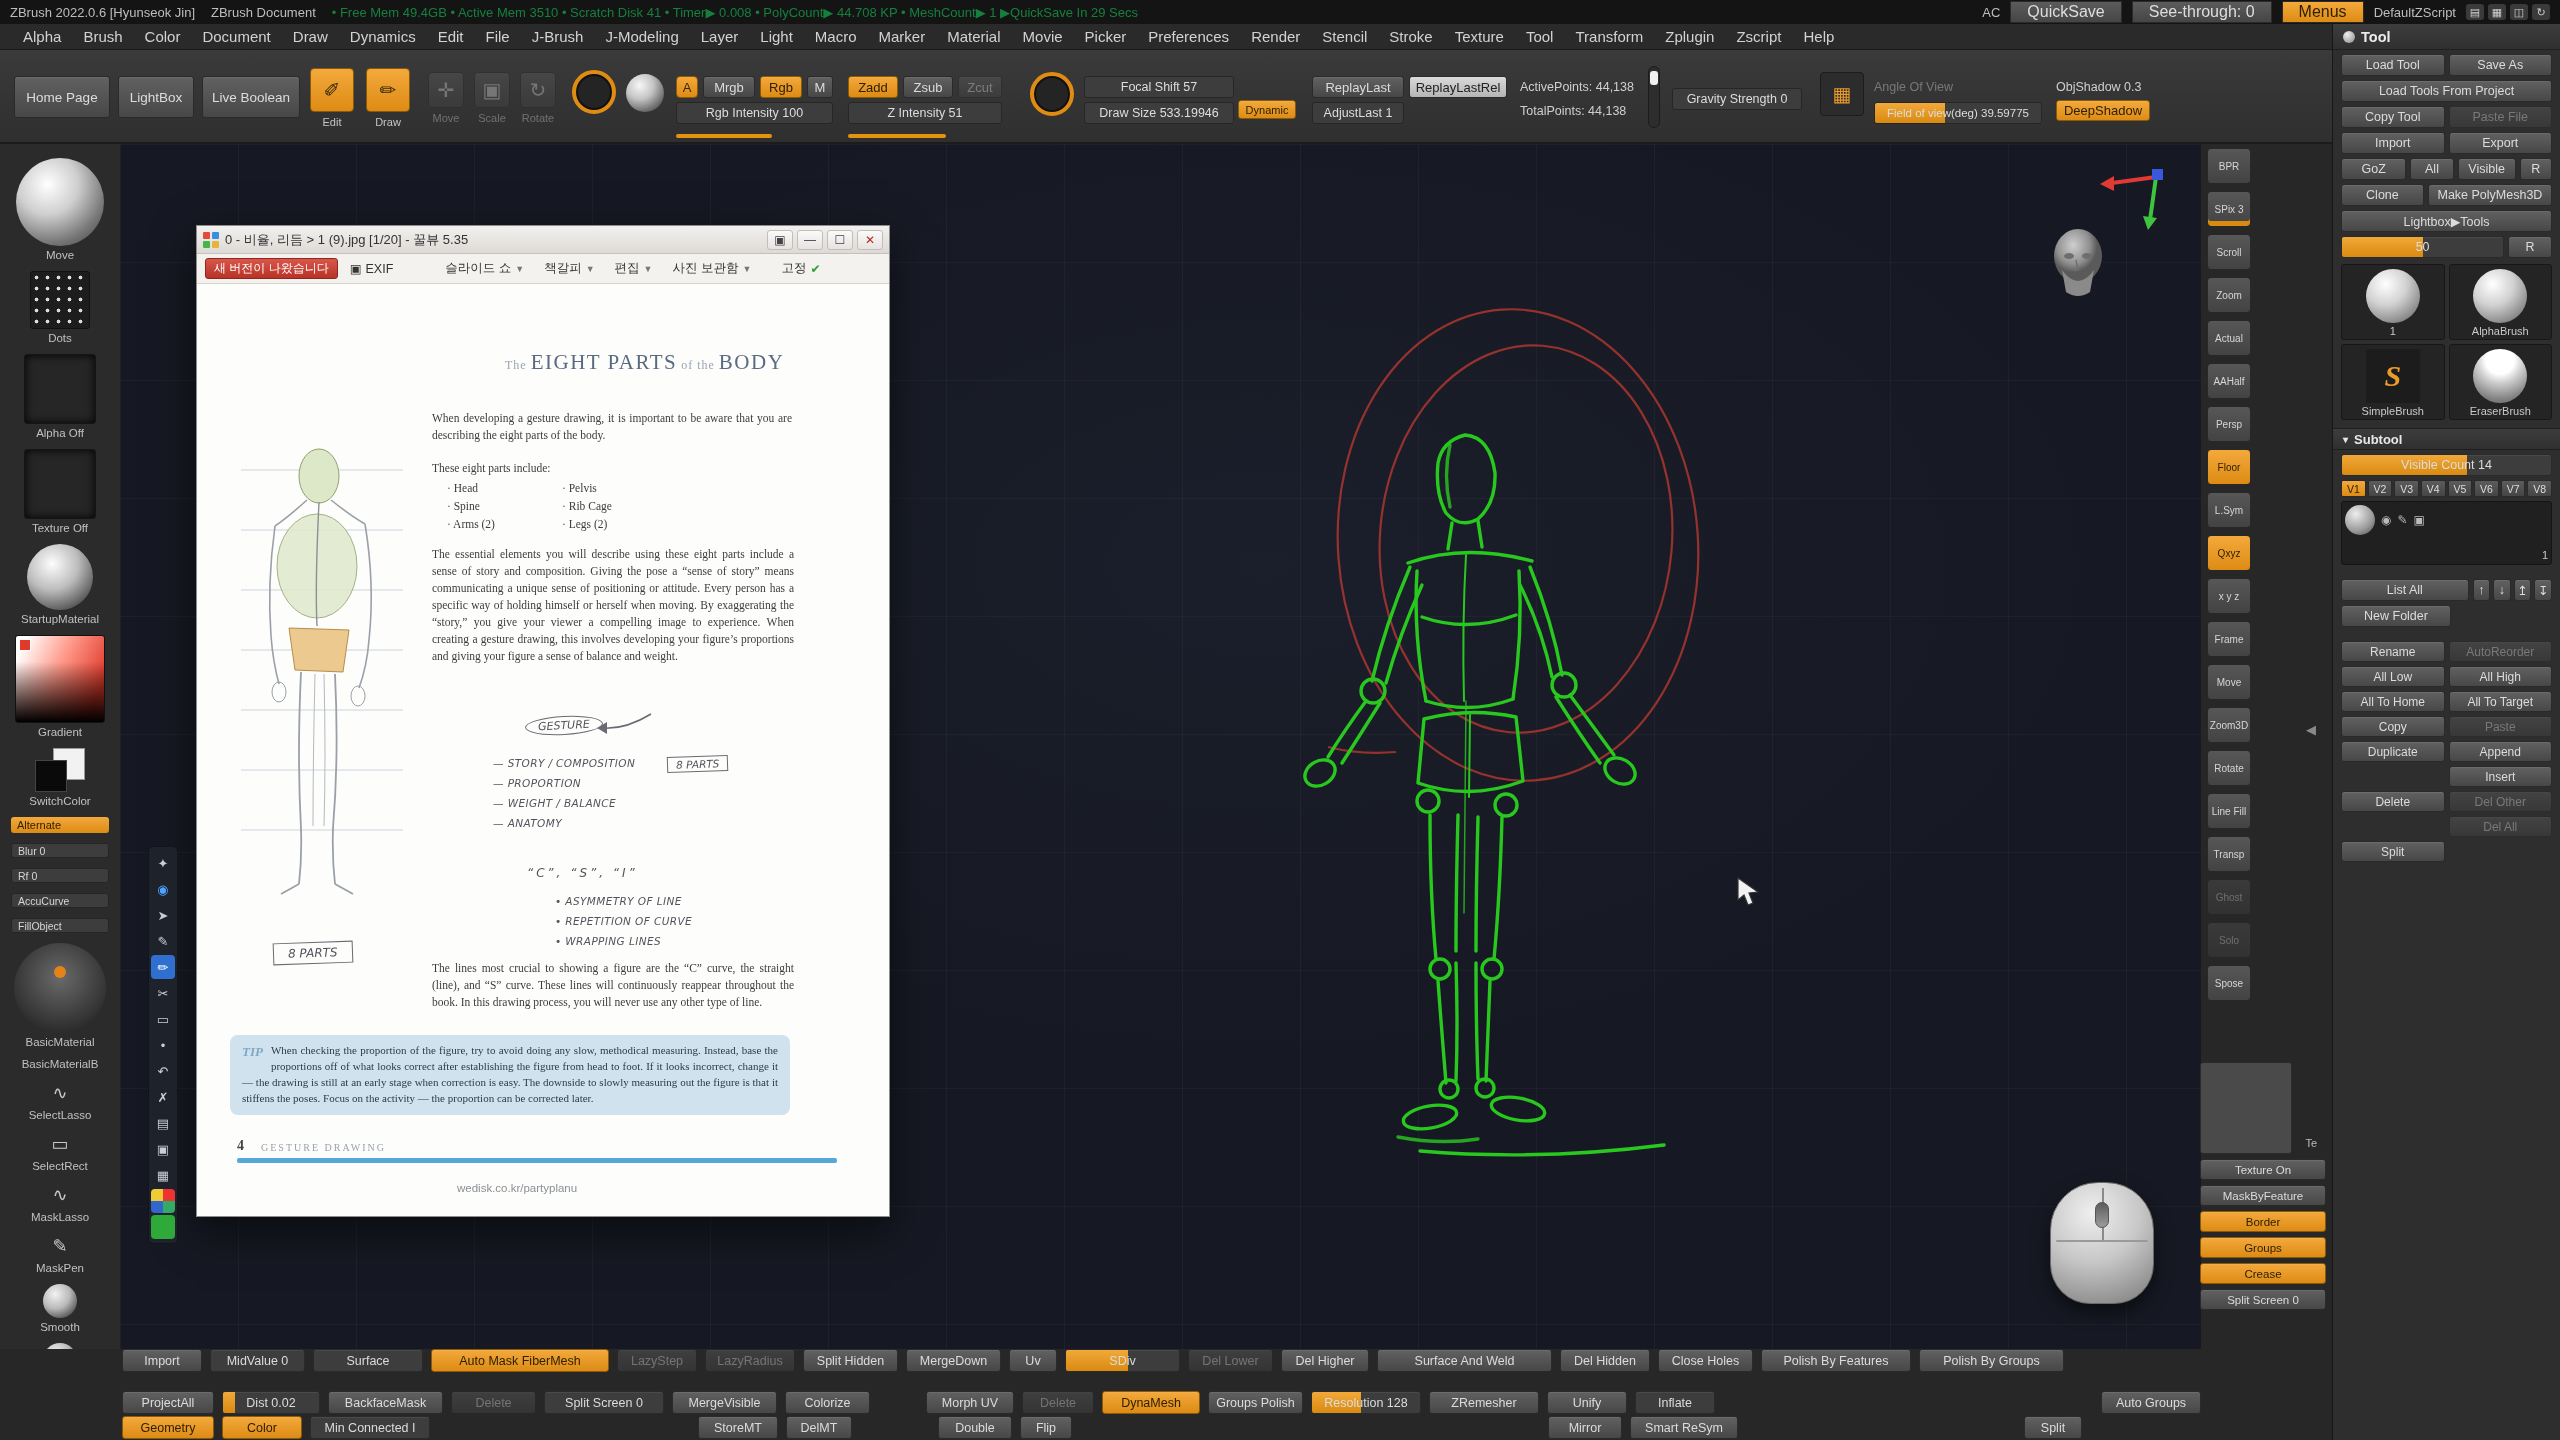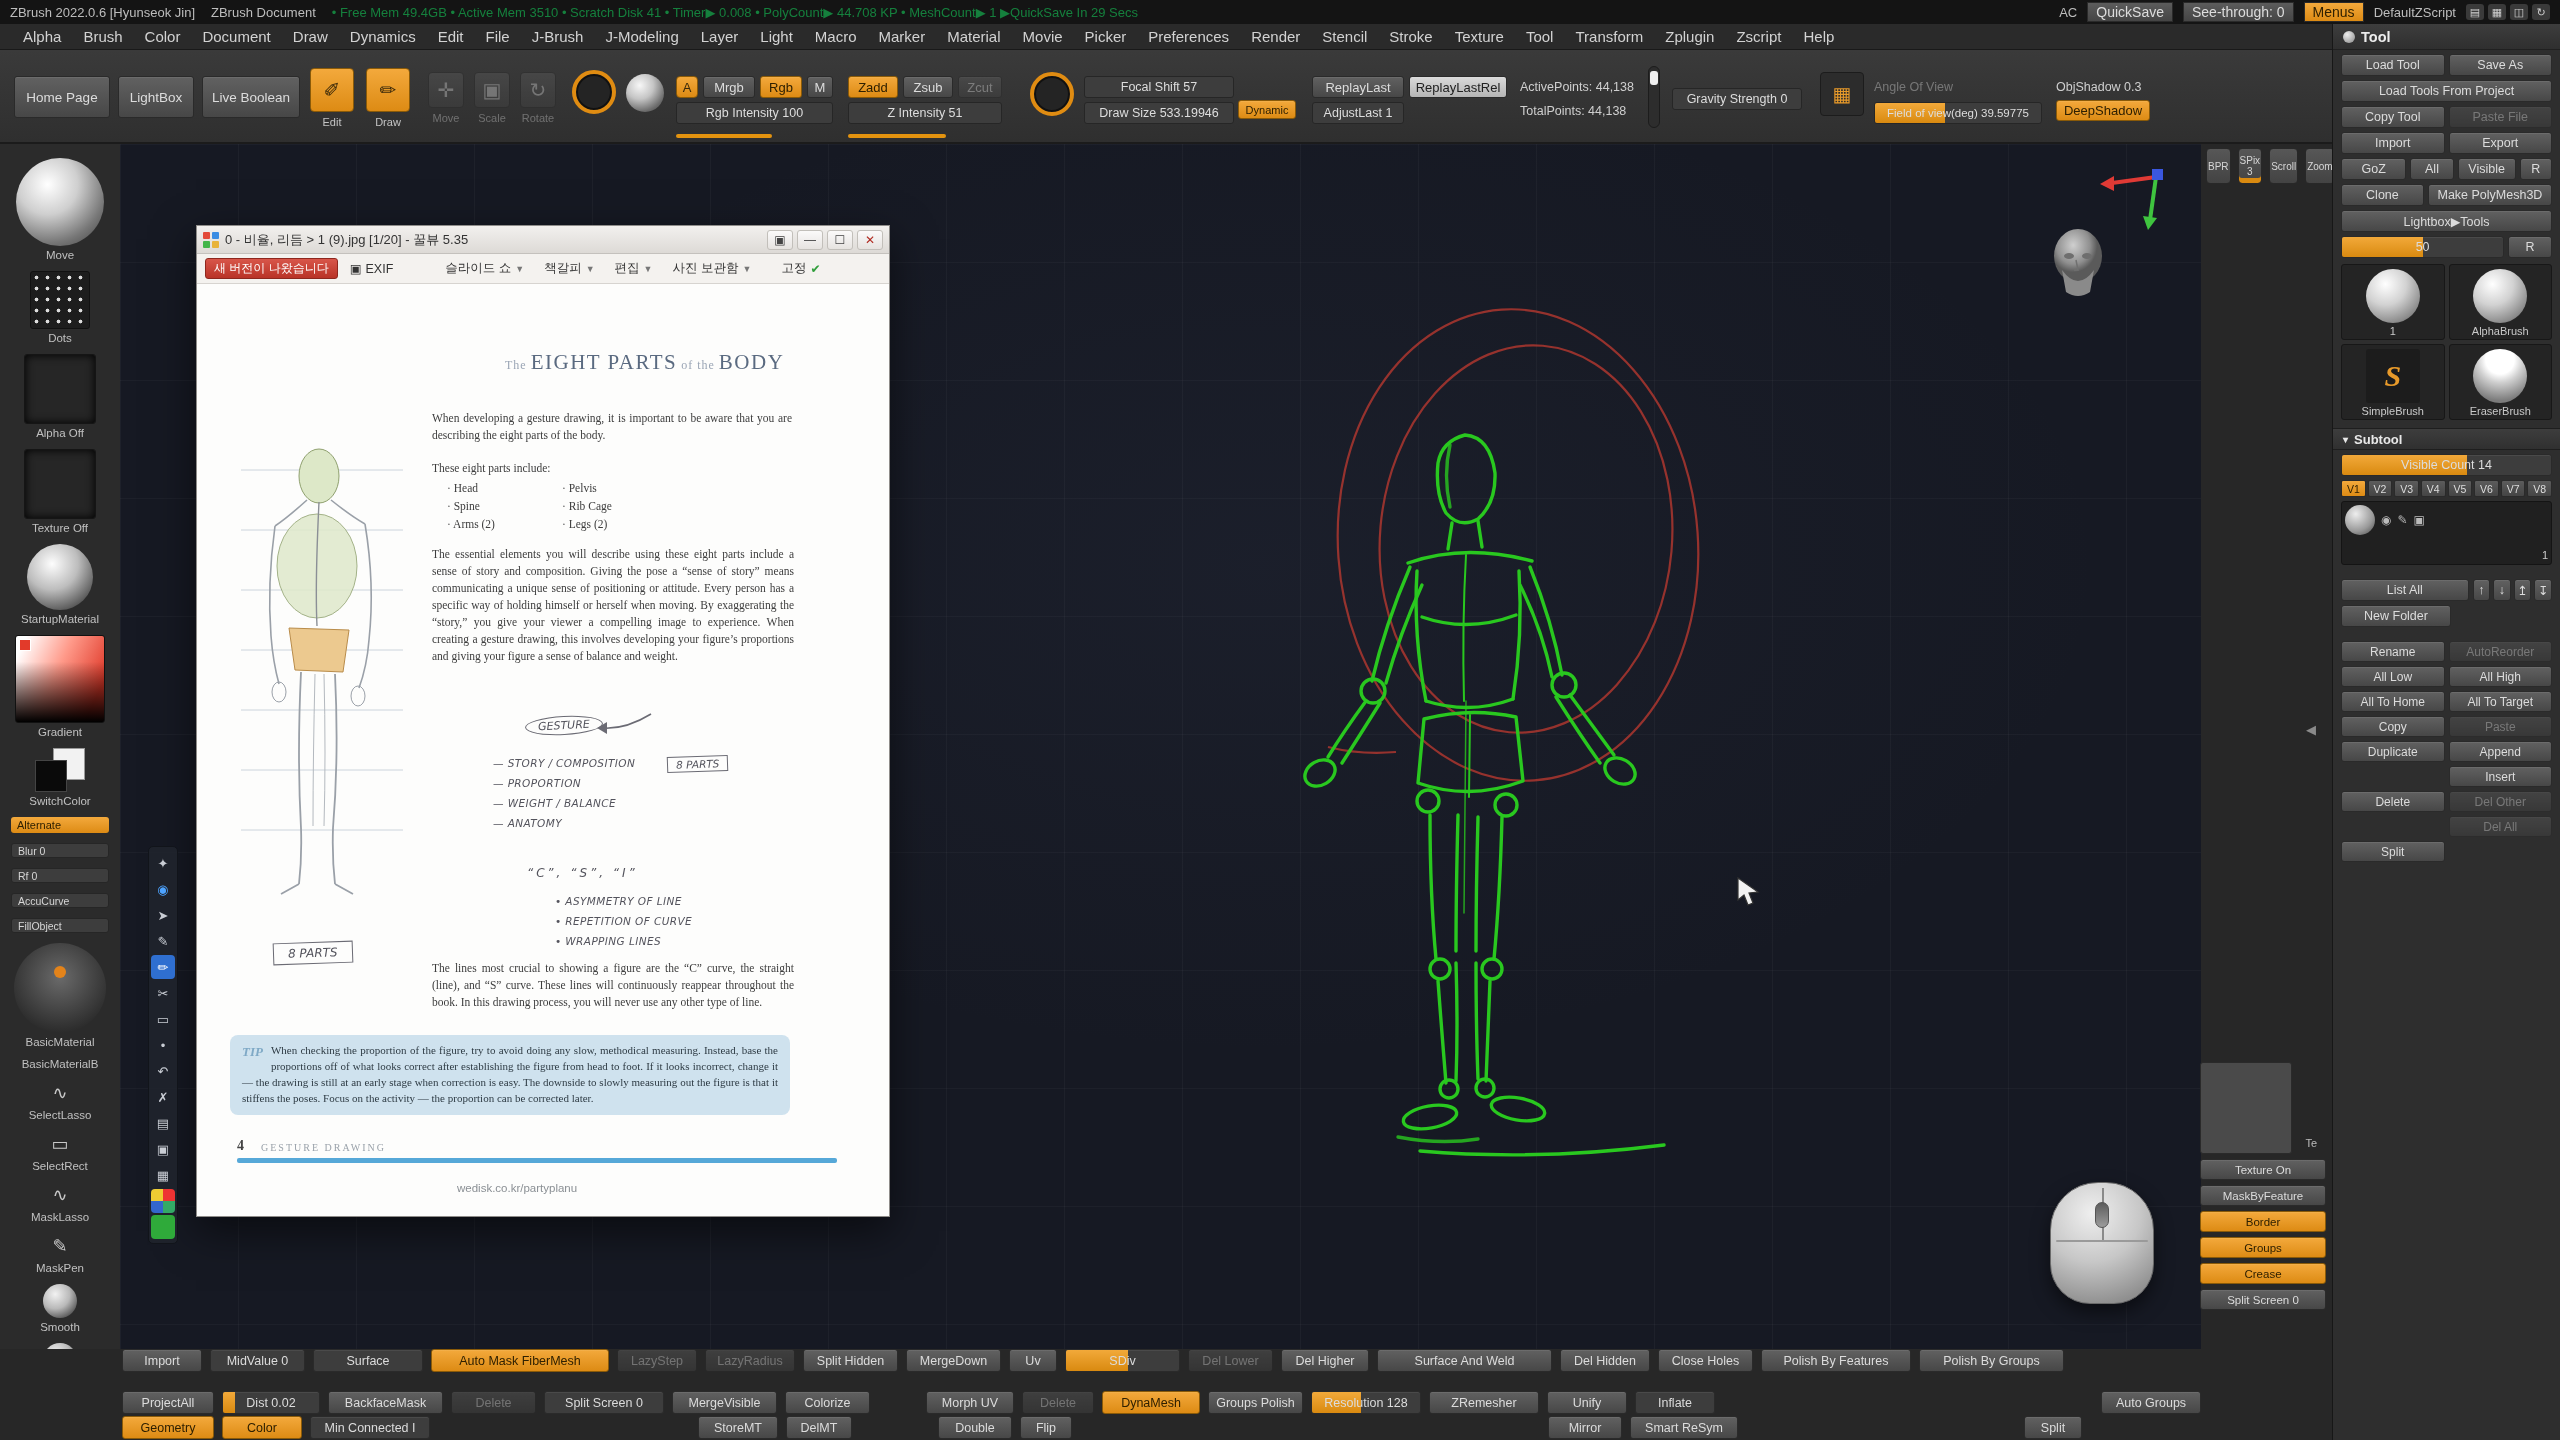--- a/index.html
+++ b/index.html
@@ -12,21 +12,21 @@
 .grayed{opacity:.42}
 .spacer{visibility:hidden}
 .btn .fill{display:none}
 .btn.slider{background:#3d3d3d}
 .btn.slider .fill{display:block;position:absolute;left:0;top:0;bottom:0;background:linear-gradient(#f2a93a,#d98a10)}
 .btn.slider{position:relative;overflow:hidden}
 .btn .lab{position:relative;z-index:1}
 
 #titlebar{position:absolute;left:0;top:0;width:2560px;height:24px;background:#141414;display:flex;align-items:center;gap:16px;padding:0 10px;font-size:13px;color:#bdbdbd}
 #titlebar .tb-right{margin-left:auto;display:flex;align-items:center;gap:10px}
-.tb-btn{background:linear-gradient(#5c5c5c,#454545);border:1px solid #2a2a2a;border-radius:0;padding:1px 8px;font-size:14px;color:#ddd}
+.tb-btn{background:linear-gradient(#5c5c5c,#454545);border:1px solid #2a2a2a;border-radius:0;padding:1px 16px;font-size:16px;color:#ddd}
 .tb-btn.orange{background:linear-gradient(#f3a93c,#dd8b14);color:#2f2000}
 .tb-ic{width:18px;height:16px;display:inline-flex;align-items:center;justify-content:center;background:#3a3a3a;border-radius:3px;font-size:11px;color:#cfcfcf}
 
 #menubar{position:absolute;left:0;top:24px;width:2560px;height:26px;background:#2a2a2a;border-bottom:1px solid #191919;display:flex;align-items:center;padding-left:12px;font-size:15px}
 #menubar .menu-item{padding:0 11px;line-height:26px;color:#d2d2d2;cursor:default}
 
 #shelf{position:absolute;left:0;top:50px;width:2560px;height:94px;background:linear-gradient(#3a3a3a,#2f2f2f);border-bottom:2px solid #1b1b1b}
 .sh-lbl{position:absolute;font-size:11px;color:#c4c4c4;text-align:center}
 .icon-sq{display:flex;align-items:center;justify-content:center;border-radius:4px;font-size:20px}
 .icon-orange{background:linear-gradient(#f3a93c,#dd8b14);color:#39280a;border:1px solid #8a5a08}
@@ -100,21 +100,21 @@
 .pg-rule{position:absolute;height:5px;background:#56a8d8;border-radius:2px}
 .pg-mark{position:absolute;font-size:11.5px;color:#8a8f94;font-family:"Liberation Sans",sans-serif}
 
 #annot{position:absolute;left:148px;top:846px;width:30px;background:rgba(32,36,44,.92);border:1px solid #11141a;border-radius:5px;display:flex;flex-direction:column;align-items:center;padding:4px 0;gap:2px}
 .an-it{width:24px;height:24px;display:flex;align-items:center;justify-content:center;font-size:13px;color:#c9cdd4;border-radius:4px}
 .an-it.blue{color:#4da3ff}
 .an-it.active{background:#2f6fd0;color:#fff}
 .an-it.swatch-multi{background:conic-gradient(#e33 0 25%,#3a6 0 50%,#36c 0 75%,#ec3 0)}
 .an-it.swatch-green{background:#2faa3a}
 
-#right-strip{position:absolute;left:2206px;top:148px;width:46px;display:flex;flex-direction:row;gap:7px;}
+#right-strip{position:absolute;left:2206px;top:148px;width:46px;display:flex;flex-direction:column;gap:7px;align-items:center}
 .rs-it{width:44px;height:36px;display:flex;align-items:center;justify-content:center;text-align:center;font-size:10px;line-height:1.1;background:linear-gradient(#575757,#434343);border:1px solid #282828;border-radius:4px;color:#d6d6d6;padding:1px}
 .rs-it.orange{background:linear-gradient(#f3a93c,#dd8b14);color:#2f2000}
 .rs-it.slider{background:linear-gradient(#575757,#434343);box-shadow:inset 0 -5px 0 #d98a10}
 .rs-it.grayed{opacity:.4}
 
 #side-col{position:absolute;left:2200px;top:1062px;width:126px;display:flex;flex-direction:column;gap:5px}
 #side-col .sc-thumb{width:92px;height:92px;background:#4a4a4a;border:1px solid #2a2a2a;border-radius:3px;position:relative}
 #side-col .sc-te{position:absolute;right:-26px;bottom:4px;font-size:11px;color:#bbb}
 .sc-it{height:21px;font-size:11.5px}
 

